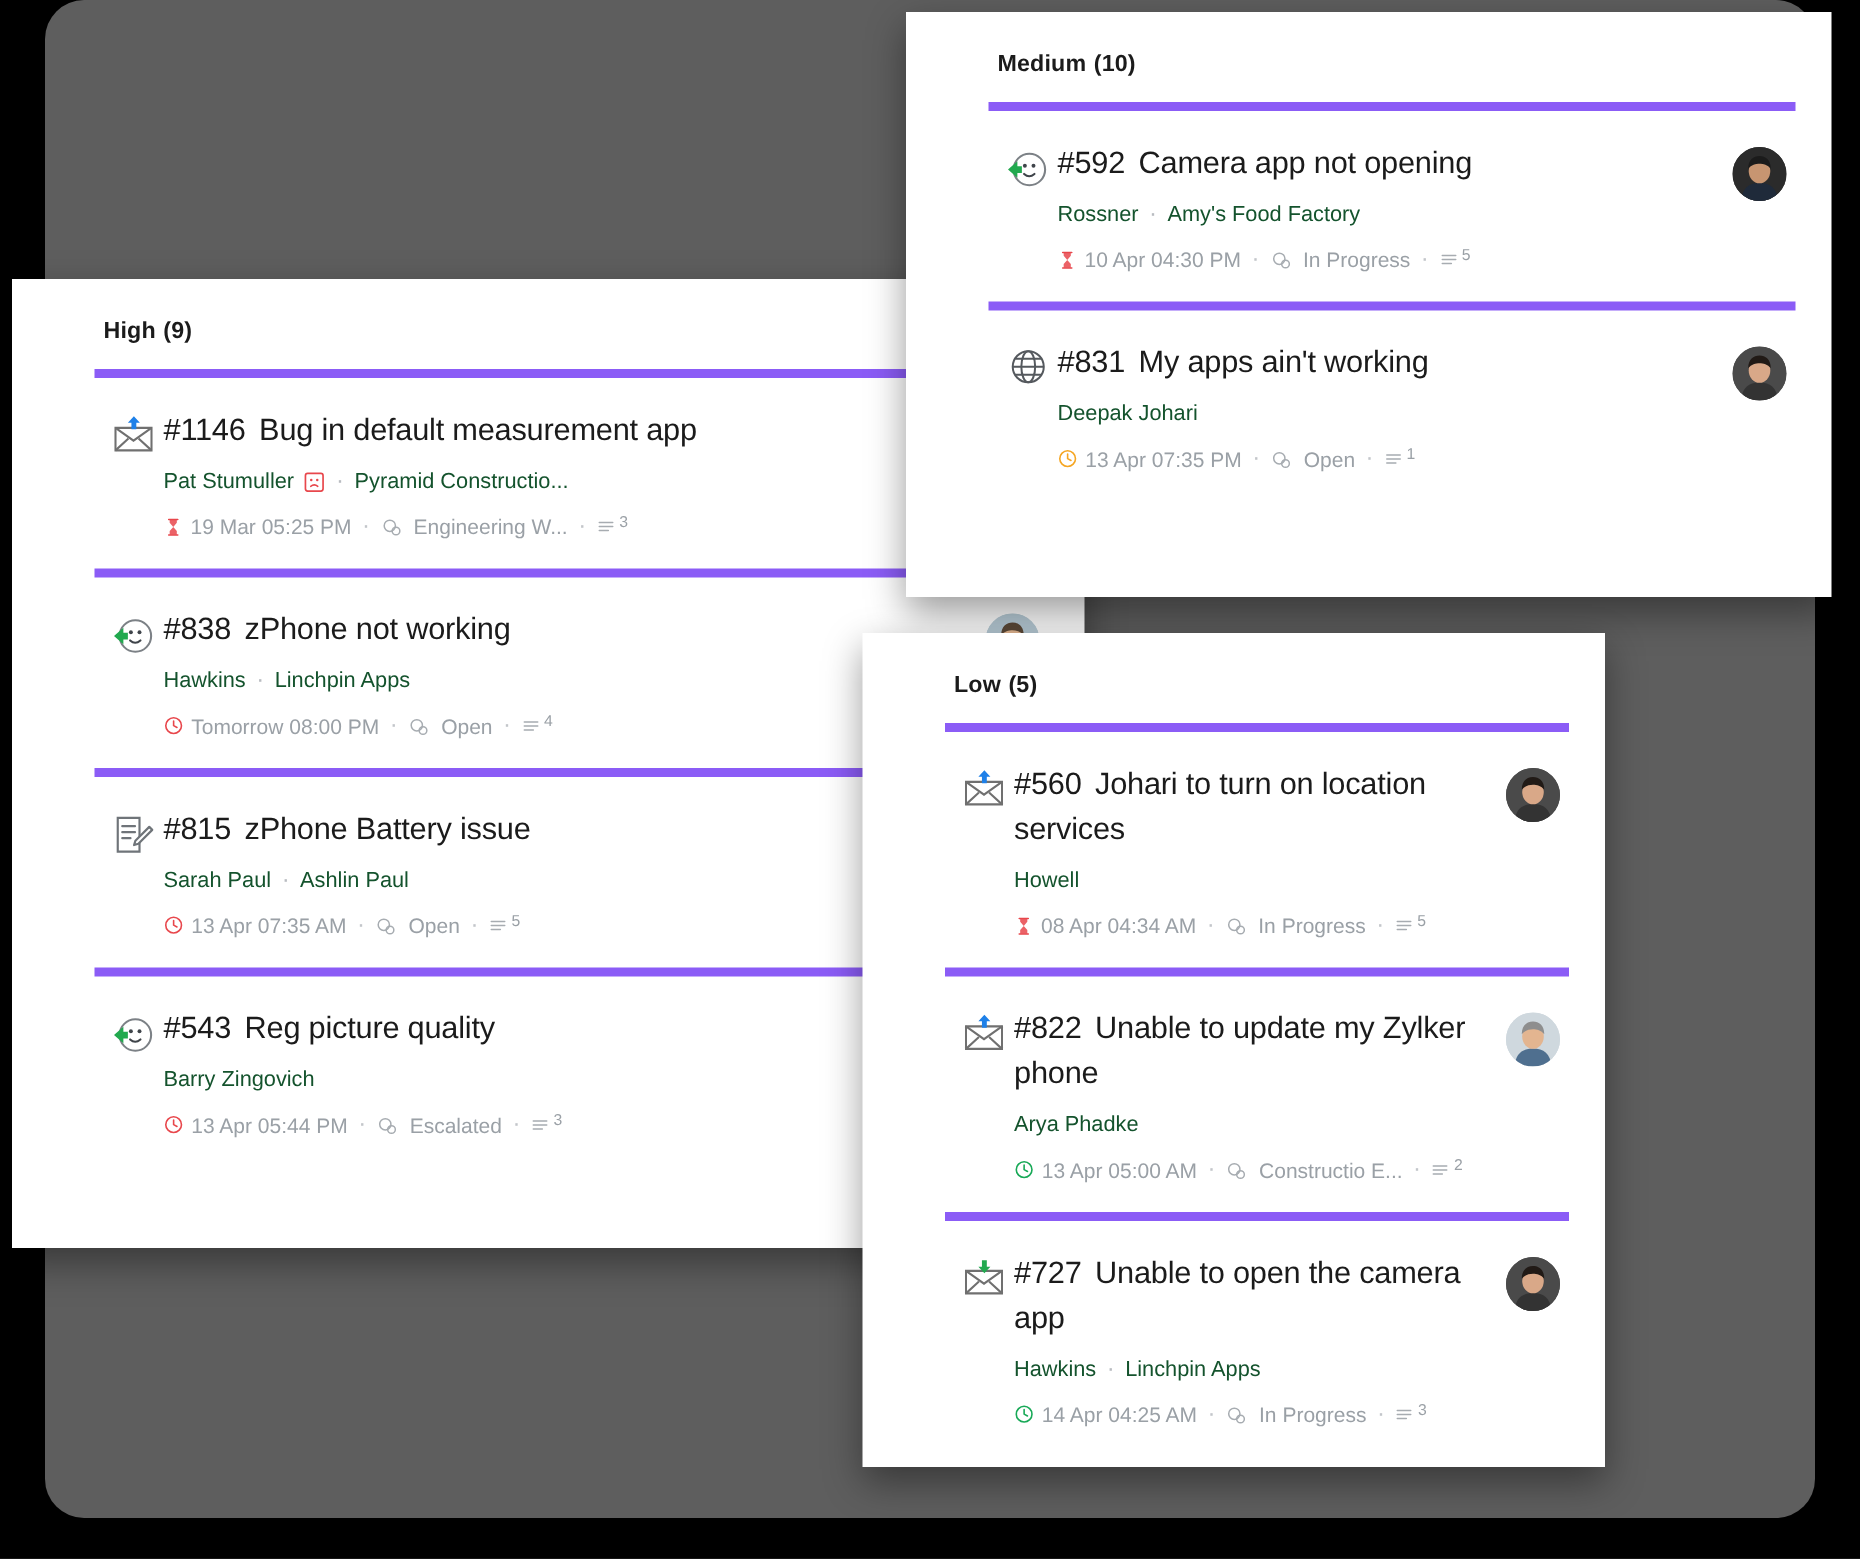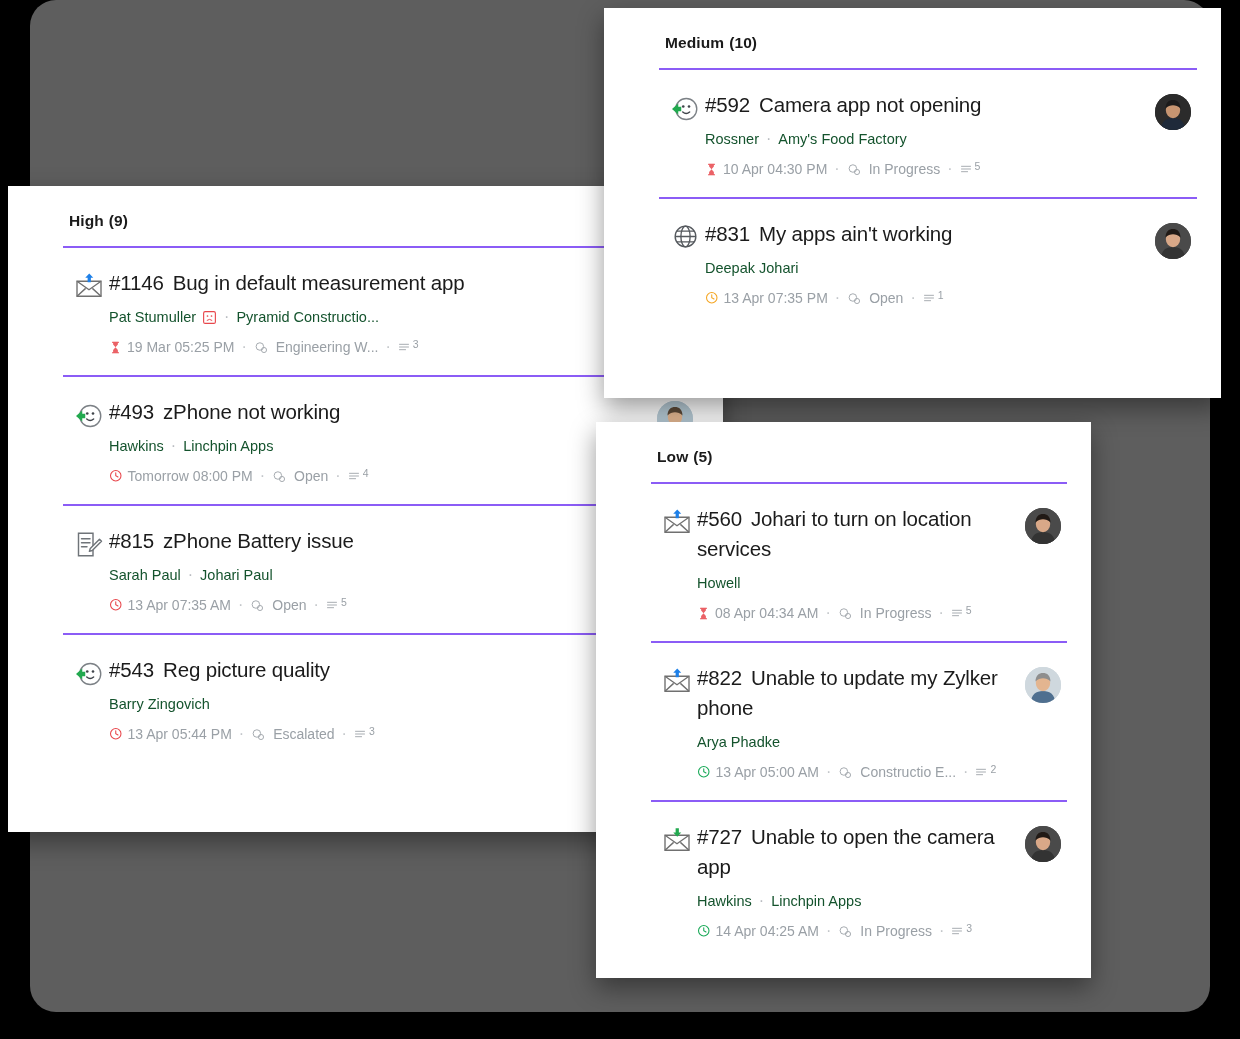--- a/index.html
+++ b/index.html
@@ -29,37 +29,37 @@
 
   
   .panel {
     position: absolute;
     background: #ffffff;
     box-shadow: 0 10px 24px rgba(0,0,0,0.40);
     padding-left: 31px;
   }
   #panel-high   { left: 8px;   top: 186px; width: 684px; height: 646px; }
   #panel-medium { left: 604px; top: 8px;   width: 586px; height: 390px; }
-  #panel-low    { left: 596px; top: 422px; width: 464px; height: 556px; }
+  #panel-low    { left: 575px; top: 422px; width: 464px; height: 556px; }
 
   .panel-header {
     padding: 26px 30px 16px 30px;
     font-size: 15.5px;
     font-weight: bold;
     color: #1b1b1b;
     letter-spacing: 0.1px;
   }
   .panel-header .count { margin-left: 5px; }
 
   .rows { padding: 0 24px 0 24px; }
 
   .ticket-row {
     display: flex;
     align-items: flex-start;
-    border-top: 2px solid #8b5cf6;
+    border-top: 6px solid #8b5cf6;
     padding: 20px 6px 18px 6px;
     position: relative;
   }
 
   .row-icon {
     width: 40px;
     min-width: 40px;
     padding-top: 4px;
     display: flex;
     justify-content: center;
@@ -212,21 +212,21 @@
             <svg viewBox="0 0 24 24" width="30" height="30">
               <circle cx="13" cy="12" r="8.4" fill="#ffffff" stroke="#7c8186" stroke-width="1.1"></circle>
               <circle cx="10.6" cy="10" r="1.05" fill="#3f444a"></circle>
               <circle cx="15.2" cy="10" r="1.05" fill="#3f444a"></circle>
               <path d="M10.2 14.4 Q12.9 16.8 15.7 14.4" fill="none" stroke="#3f444a" stroke-width="1.15" stroke-linecap="round"></path>
               <path d="M1.6 12 L6.6 7.6 L6.6 10.2 L9 10.2 L9 13.8 L6.6 13.8 L6.6 16.4 Z" fill="#22a94f"></path>
             </svg>
           </span>
         </div>
         <div class="row-body">
-          <div class="row-title"><span class="tid">#493</span><span>zPhone not working</span></div>
+          <div class="row-title"><span class="tid">#838</span><span>zPhone not working</span></div>
           <div class="row-links">
             <a href="#">Hawkins</a>
             <span class="seper">·</span>
             <a href="#">Linchpin Apps</a>
           </div>
           <div class="row-meta">
             <span style="display: inline-flex; margin-right: 5px;">
               <svg viewBox="0 0 24 24" width="13.5" height="13.5">
                 <circle cx="12" cy="12" r="9.3" fill="none" stroke="#e8474c" stroke-width="1.9"></circle>
                 <path d="M12 6.6 L12 12 L16 14.2" fill="none" stroke="#e8474c" stroke-width="1.9" stroke-linecap="round"></path>
@@ -267,21 +267,21 @@
               <path d="M6 7 L12.8 7 M6 10.2 L12.8 10.2 M6 13.4 L10.4 13.4" stroke="#6f7479" stroke-width="1.15" stroke-linecap="round"></path>
               <path d="M20.4 7.4 L22 9 L14.6 16.4 L12.3 17.1 L13 14.8 Z" fill="#ffffff" stroke="#6f7479" stroke-width="1.15" stroke-linejoin="round"></path>
             </svg>
           </span>
         </div>
         <div class="row-body">
           <div class="row-title"><span class="tid">#815</span><span>zPhone Battery issue</span></div>
           <div class="row-links">
             <a href="#">Sarah Paul</a>
             <span class="seper">·</span>
-            <a href="#">Johari Paul</a>
+            <a href="#">Ashlin Paul</a>
           </div>
           <div class="row-meta">
             <span style="display: inline-flex; margin-right: 5px;">
               <svg viewBox="0 0 24 24" width="13.5" height="13.5">
                 <circle cx="12" cy="12" r="9.3" fill="none" stroke="#e8474c" stroke-width="1.9"></circle>
                 <path d="M12 6.6 L12 12 L16 14.2" fill="none" stroke="#e8474c" stroke-width="1.9" stroke-linecap="round"></path>
               </svg>
             </span>
             <span class="mtext">13 Apr 07:35 AM</span>
             <span class="seper">·</span>

